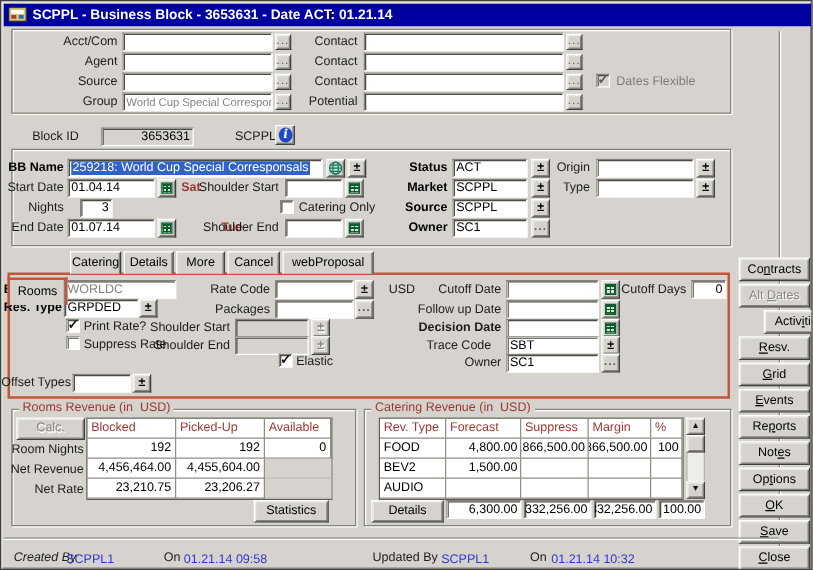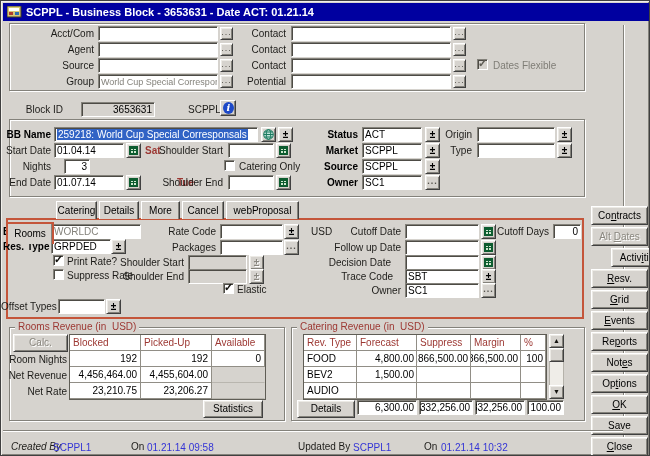--- a/index.html
+++ b/index.html
@@ -255,21 +255,21 @@
 
   <span class="cb" style="left:52px; top:254px; z-index:2;">
       <span class="mark">✓</span>
     </span>
   <span class="lbl la" style="left:66px; top:255px; width:60px; z-index:2;">Print Rate?</span>
 
   <span class="lbl" style="left:113px; top:256px; width:70px; z-index:2;">Shoulder Start</span>
   <div class="field gray" style="left:187px; top:254px; width:59px; z-index:2;"></div>
   <div class="btn sq dis" style="left:248px; top:254px; z-index:2;"><span>±</span></div>
 
-  <span class="lbl" style="left:312px; top:256px; width:78px; z-index:2;">Decision Date</span>
+  <span class="lbl" style="left:322px; top:256px; width:78px; z-index:2;font-weight:bold;">Decision Date</span>
   <div class="field" style="left:404px; top:254px; width:74px; z-index:2;"></div>
   <div class="btn sq" style="left:480px; top:254px; z-index:2;">
       <span class="cal"></span>
     </div>
 
   <span class="cb" style="left:52px; top:268px; z-index:2;"></span>
   <span class="lbl la" style="left:66px; top:269px; width:70px; z-index:2;">Suppress Rate</span>
 
   <span class="lbl" style="left:113px; top:270px; width:70px; z-index:2;">Shoulder End</span>
   <div class="field gray" style="left:187px; top:268px; width:59px; z-index:2;"></div>

